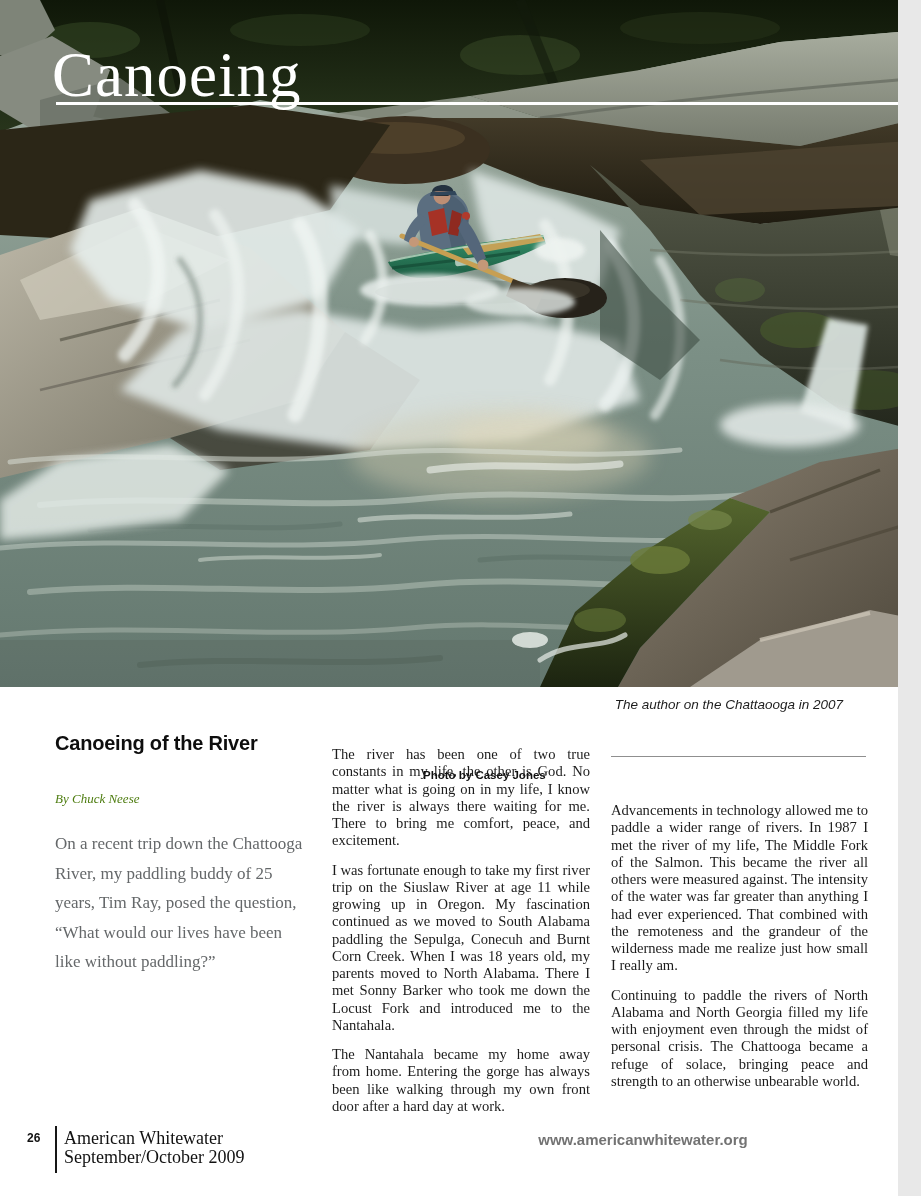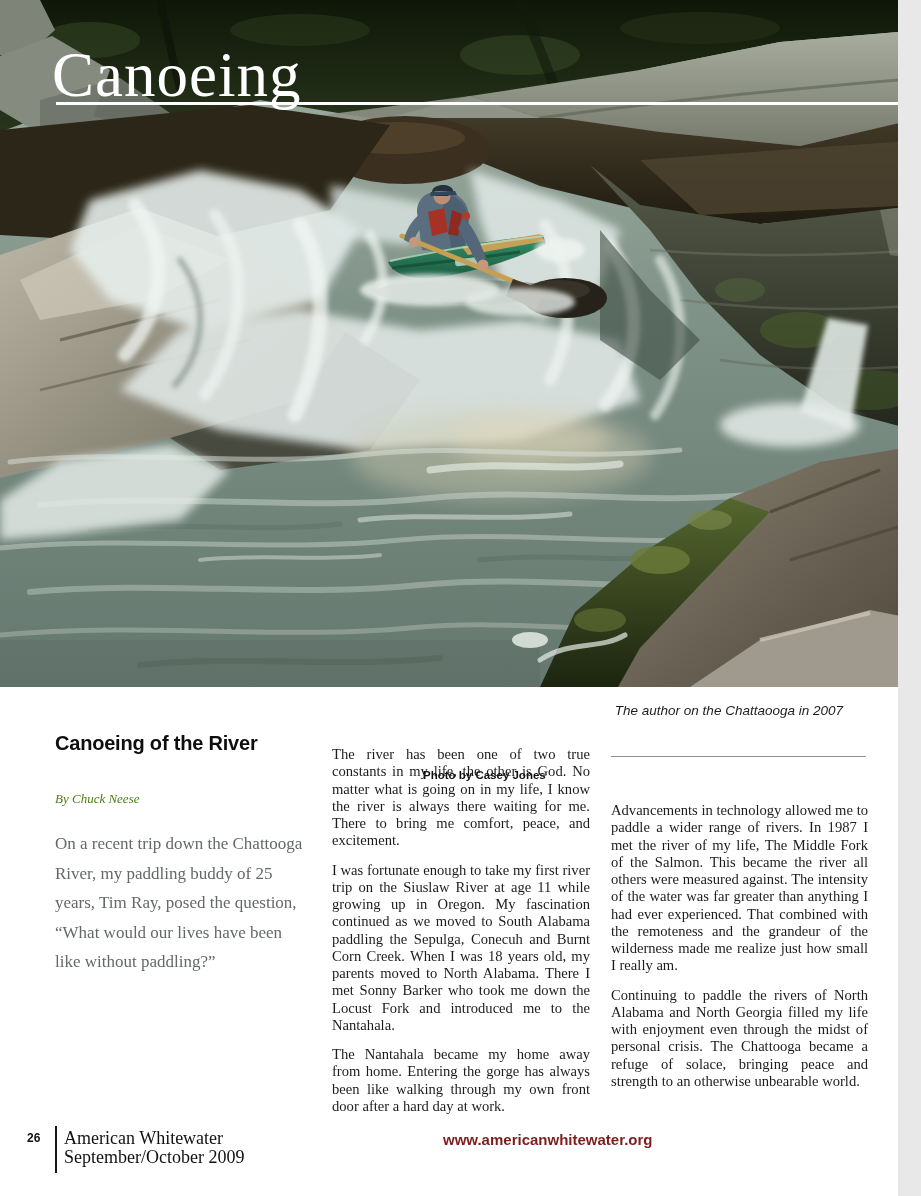--- a/index.html
+++ b/index.html
@@ -7,41 +7,41 @@
         font-family:"Liberation Serif",serif;}
   
   .hero{position:absolute;left:0;top:0;width:921px;height:687px;overflow:hidden;}
   .hero svg{position:absolute;left:0;top:0;z-index:1;}
   .title-rule{position:absolute;left:56px;right:0;top:102px;height:2.5px;background:#ffffff;z-index:2;}
   .hero-title{position:absolute;left:52px;top:44px;margin:0;z-index:3;
       font-family:"Liberation Serif",serif;font-weight:400;font-size:63px;line-height:1;
       color:#ffffff;letter-spacing:1px;}
   
   .caption{position:absolute;right:55px;top:697px;width:420px;text-align:right;
-      font-family:"Liberation Sans",sans-serif;font-style:italic;font-size:13.5px;color:#1d1d1d;margin-top:6px;}
+      font-family:"Liberation Sans",sans-serif;font-style:italic;font-size:13.5px;color:#1d1d1d;}
   .credit{position:absolute;right:55px;top:735px;width:420px;text-align:left;
       font-family:"Liberation Sans",sans-serif;font-weight:bold;font-size:11.5px;color:#101010;margin-top:34px;}
   .caption-rule{position:absolute;left:611px;top:756px;width:255px;height:1px;background:#8f8f8f;}
   
   .col1{position:absolute;left:55px;top:731px;width:250px;}
   .col1 h2{margin:0;font-family:"Liberation Sans",sans-serif;font-weight:bold;
       font-size:20px;line-height:24px;color:#0e0e0e;letter-spacing:-0.2px;}
   .byline{margin-top:36px;font-style:italic;font-size:13px;color:#4d7c0f;}
   .pullquote{margin-top:22px;width:252px;font-size:17px;line-height:29.6px;color:#65686a;}
   .col2{position:absolute;left:332px;top:734px;width:258px;}
   .col3{position:absolute;left:611px;top:790px;width:257px;}
   .col2 p,.col3 p{margin:12px 0 10px 0;font-size:14.6px;line-height:17.25px;
       text-align:justify;color:#1c1c1c;}
   
   .pagenum{position:absolute;left:27px;top:1131px;
       font-family:"Liberation Sans",sans-serif;font-weight:bold;font-size:12px;color:#111;}
   .footer-rule{position:absolute;left:55px;top:1126px;width:2px;height:47px;background:#161616;}
   .mag{position:absolute;left:64px;top:1129px;font-size:18px;line-height:18.5px;color:#111;}
-  .site{position:absolute;right:55px;top:1131px;width:400px;text-align:left;
-      font-family:"Liberation Sans",sans-serif;font-weight:bold;font-size:15px;color:#7f1d1d;}
+  .site{position:absolute;right:55px;top:1131px;width:400px;text-align:center;
+      font-family:"Liberation Sans",sans-serif;font-weight:bold;font-size:15px;color:#737373;}
 </style>
 </head>
 <body>
 
 <div class="page">
 
   <div class="hero">
     <svg width="921" height="687" viewBox="0 0 921 687">
       <defs>
         <linearGradient id="gPool" x1="0" y1="0" x2="0" y2="1">

